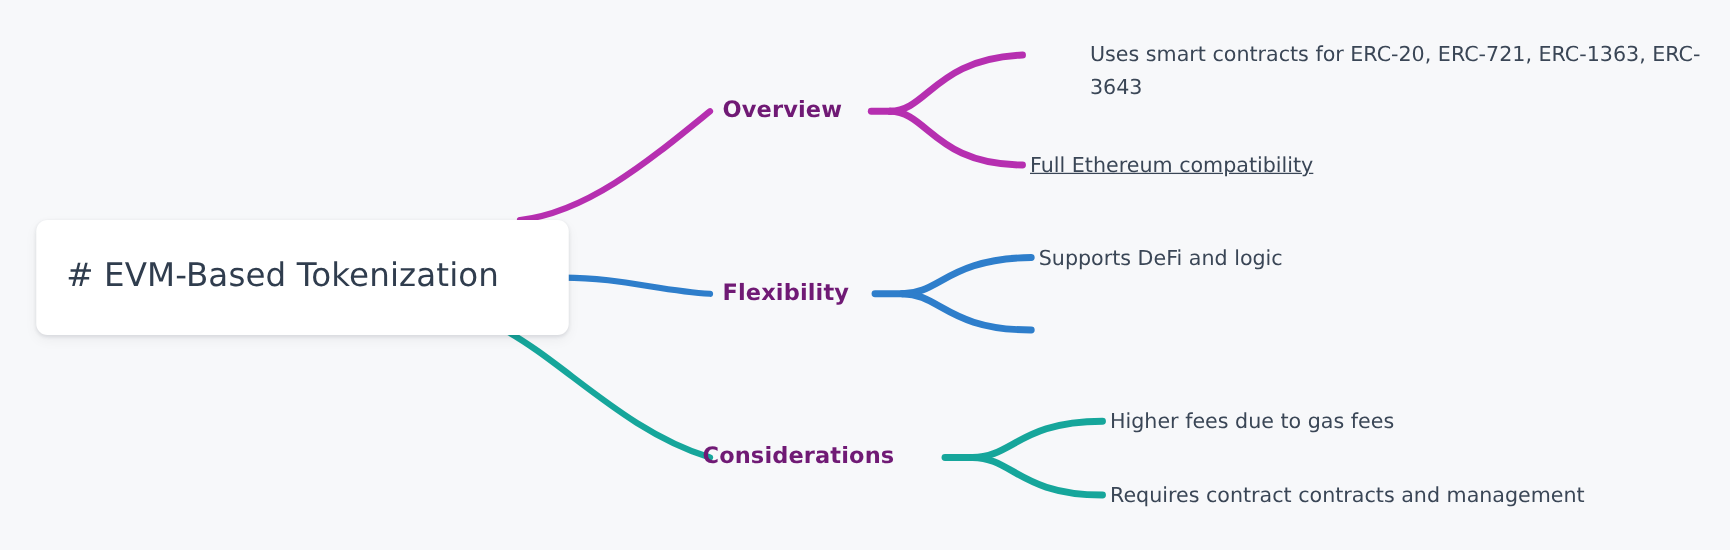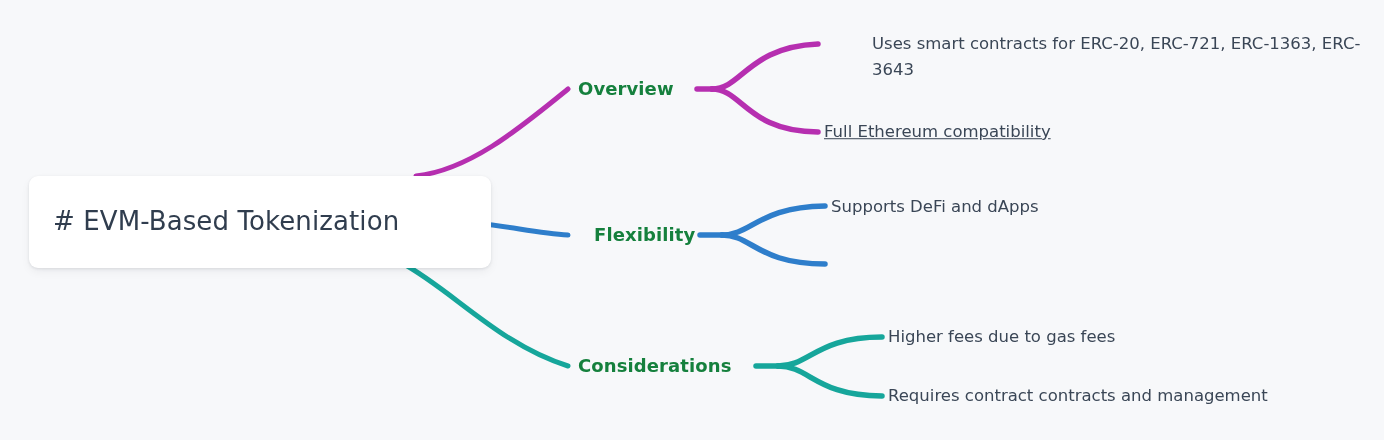--- a/index.html
+++ b/index.html
@@ -26,42 +26,42 @@
     height: 440px;
   }
   .node {
     position: absolute;
     white-space: pre;
   }
   
   #root-node {
     left: 29px;
     top: 176px;
-    width: 462px;
+    width: 426px;
     height: 92px;
     background: #ffffff;
     border-radius: 9px;
     box-shadow: 0 1px 3px rgba(17, 25, 40, 0.10), 0 4px 10px rgba(17, 25, 40, 0.05);
     display: flex;
     align-items: center;
     box-sizing: border-box;
     padding-left: 24px;
   }
   #root-label {
     font-size: 26px;
     font-weight: 400;
     color: #303d4e;
     letter-spacing: 0.1px;
     line-height: 1.2;
   }
   
   .branch-label {
     font-size: 18px;
     font-weight: 700;
-    color: #15803d;
+    color: #701a75;
     letter-spacing: 0.1px;
     line-height: 1.25;
     transform: translateY(-50%);
   }
   
   .leaf-label {
     font-size: 16.5px;
     font-weight: 400;
     color: #3a4656;
     line-height: 1.55;
@@ -96,28 +96,28 @@
     <path d="M 778,366 C 810,366 816,337 882,337" fill="none" stroke="#16A69B" stroke-width="5.5" stroke-linecap="round"></path>
     <path d="M 778,366 C 810,366 816,396 882,396" fill="none" stroke="#16A69B" stroke-width="5.5" stroke-linecap="round"></path>
   </svg>
 
   <div id="root-node" class="node">
     <span id="root-label"># EVM-Based Tokenization</span>
   </div>
 
   <div class="node branch-label" style="left:578px; top:89px;">Overview</div>
 
-  <div class="node branch-label" style="left:578px; top:235px;margin-left:16px;">Flexibility</div>
+  <div class="node branch-label" style="left:578px; top:235px;">Flexibility</div>
 
-  <div class="node branch-label" style="left:578px; top:366px;">Considerations</div>
+  <div class="node branch-label" style="left:562px; top:366px;">Considerations</div>
 
   <div class="node leaf-label leaf-wrap" style="left:872px; top:31px;">Uses smart contracts for ERC-20, ERC-721, ERC-1363, ERC-3643</div>
 
   <div class="node leaf-label leaf-mid" style="left:824px; top:132px;text-decoration:underline;">Full Ethereum compatibility</div>
 
-  <div class="node leaf-label leaf-mid" style="left:831px; top:207px;">Supports DeFi and dApps</div>
+  <div class="node leaf-label leaf-mid" style="left:831px; top:207px;">Supports DeFi and logic</div>
 
 
   <div class="node leaf-label leaf-mid" style="left:888px; top:337px;">Higher fees due to gas fees</div>
 
   <div class="node leaf-label leaf-mid" style="left:888px; top:396px;">Requires contract contracts and management</div>
 
 </div>
 
 </body></html>

